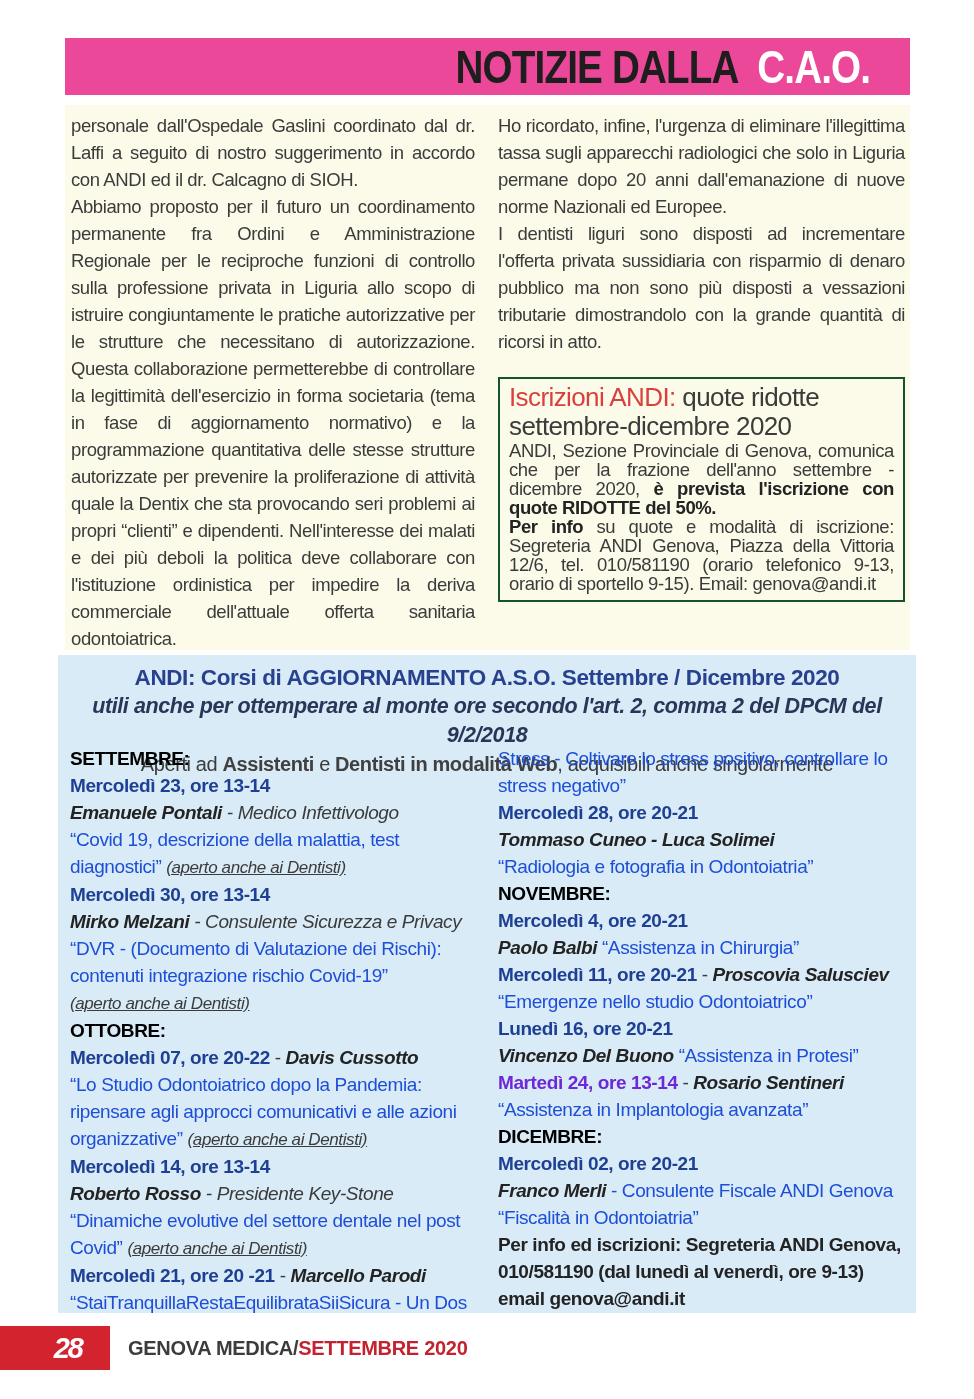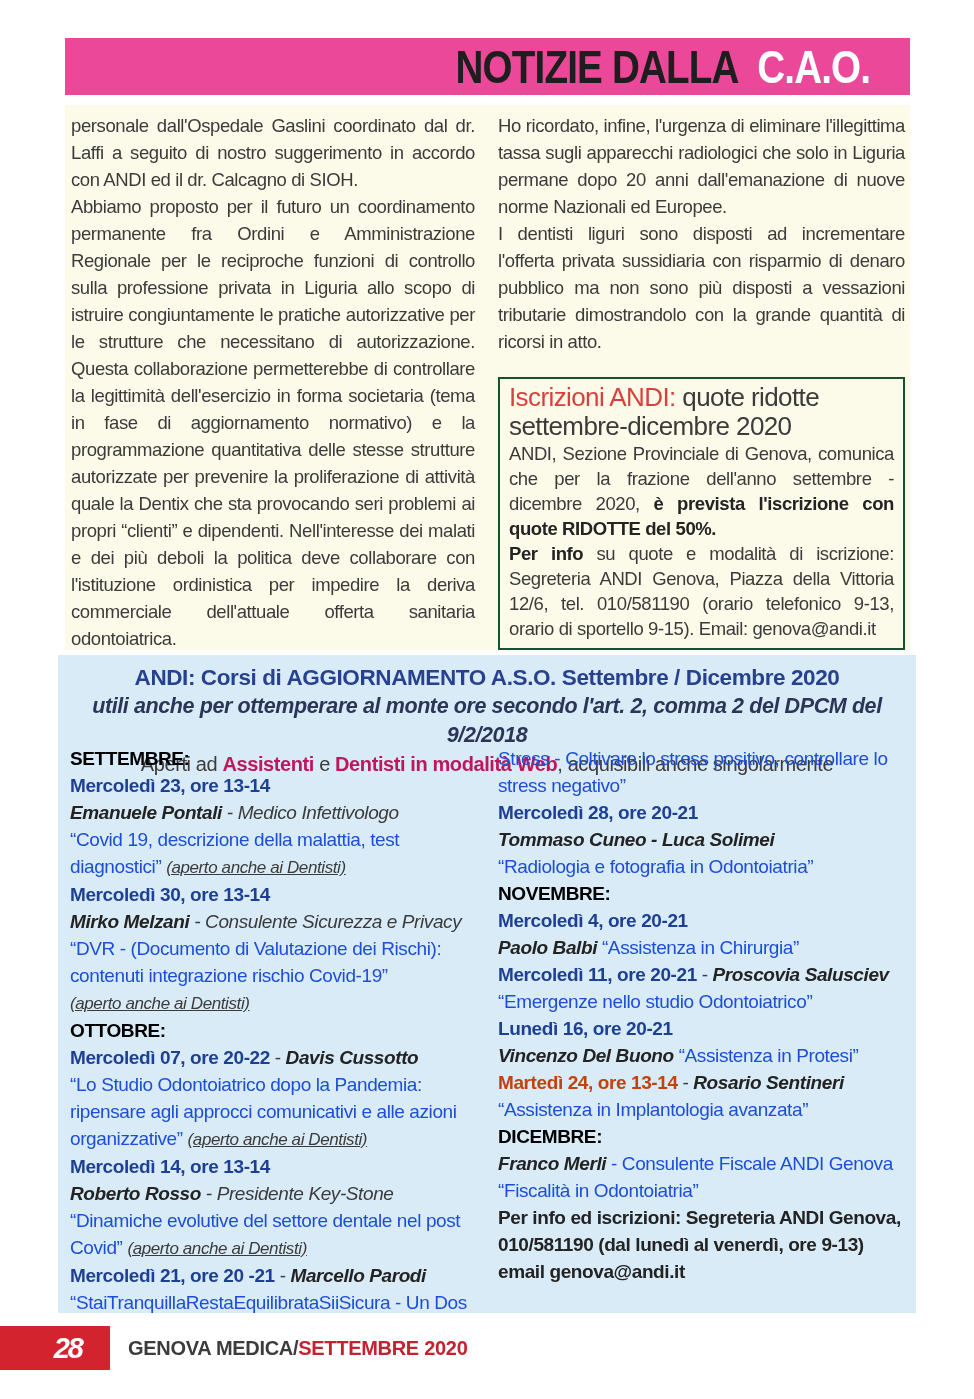--- a/index.html
+++ b/index.html
@@ -29,40 +29,40 @@
   .acol-left{left:6px;width:404px;}
   .acol-right{left:433px;width:407px;}
   
   .andi-box{
     border:2px solid #14532d;box-sizing:border-box;margin-top:22px;
     padding:4px 9px 7px 9px;background:#FCFAE8;
   }
   .andi-box-title{font-size:26px;line-height:29px;letter-spacing:-.6px;text-align:left;}
   .andi-box-title .red{color:#D9403D;}
   .andi-box-title .dark{color:#3b3b3b;}
-  .andi-box p{margin:0;font-size:18.5px;line-height:25px;text-align:justify;}
+  .andi-box p{margin:0;font-size:18.5px;line-height:19px;text-align:justify;}
   .andi-box b{color:#232323;}
   
   .courses-panel{
     position:absolute;left:58px;top:655px;width:858px;height:658px;
     background:#D9EBF7;
   }
   .c-head1{margin-top:8px;text-align:center;font-size:22.5px;font-weight:bold;
     color:#27418F;line-height:29px;letter-spacing:-.4px;}
   .c-head2{text-align:center;font-size:21.5px;font-weight:600;font-style:italic;
     color:#2A3558;line-height:29px;letter-spacing:-.4px;}
   .c-head3{text-align:center;font-size:20px;color:#3b3b3b;line-height:29px;letter-spacing:-.4px;}
-  .c-head3 b{color:#be185d;}
+  .c-head3 b{color:#404040;}
   .ccol{position:absolute;top:90px;font-size:19px;line-height:27px;letter-spacing:-.4px;}
   .ccol-left{left:12px;width:412px;}
   .ccol-right{left:440px;width:408px;}
   .course-line{margin:0;}
   .p-month{color:#000000;font-weight:bold;margin-top:40px;}
   .p-date{color:#1E4094;font-weight:bold;}
-  .p-dateblack{color:#c2410c;font-weight:bold;}
+  .p-dateblack{color:#6d28d9;font-weight:bold;}
   .p-name{color:#232323;font-weight:bold;font-style:italic;}
   .p-role{color:#3b3b3b;font-style:italic;}
   .p-text{color:#1d4ed8;}
   .p-sep{color:#3b3b3b;}
   .p-note{color:#3b3b3b;font-style:italic;text-decoration:underline;font-size:17px;}
   .p-bold{color:#232323;font-weight:bold;}
   
   .footer-pagebox{
     position:absolute;left:0;top:1326px;width:110px;height:44px;background:#D2232E;
     display:flex;align-items:center;justify-content:flex-end;padding-right:28px;box-sizing:border-box;
@@ -137,20 +137,21 @@
       <div class="course-line"><span class="p-month">NOVEMBRE:</span></div>
       <div class="course-line"><span class="p-date">Mercoledì 4, ore 20-21</span></div>
       <div class="course-line"><span class="p-name">Paolo Balbi</span><span class="p-text"> “Assistenza in Chirurgia”</span></div>
       <div class="course-line"><span class="p-date">Mercoledì 11, ore 20-21</span><span class="p-sep"> - </span><span class="p-name">Proscovia Salusciev</span></div>
       <div class="course-line"><span class="p-text">“Emergenze nello studio Odontoiatrico”</span></div>
       <div class="course-line"><span class="p-date">Lunedì 16, ore 20-21</span></div>
       <div class="course-line"><span class="p-name">Vincenzo Del Buono</span><span class="p-text"> “Assistenza in Protesi”</span></div>
       <div class="course-line"><span class="p-dateblack">Martedì 24, ore 13-14</span><span class="p-sep"> - </span><span class="p-name">Rosario Sentineri</span></div>
       <div class="course-line"><span class="p-text">“Assistenza in Implantologia avanzata”</span></div>
       <div class="course-line"><span class="p-month">DICEMBRE:</span></div>
+      <div class="course-line"><span class="p-date">Mercoledì 02, ore 20-21</span></div>
       <div class="course-line"><span class="p-name">Franco Merli</span><span class="p-text"> - Consulente Fiscale ANDI Genova</span></div>
       <div class="course-line"><span class="p-text">“Fiscalità in Odontoiatria”</span></div>
       <div class="course-line"><span class="p-bold">Per info ed iscrizioni: Segreteria ANDI Genova, 010/581190 (dal lunedì al venerdì, ore 9-13) email genova@andi.it</span></div>
     </div>
 </div>
 
 <div class="footer-pagebox">
   <span class="footer-pagenum">28</span>
 </div>
 <div class="footer-line">

